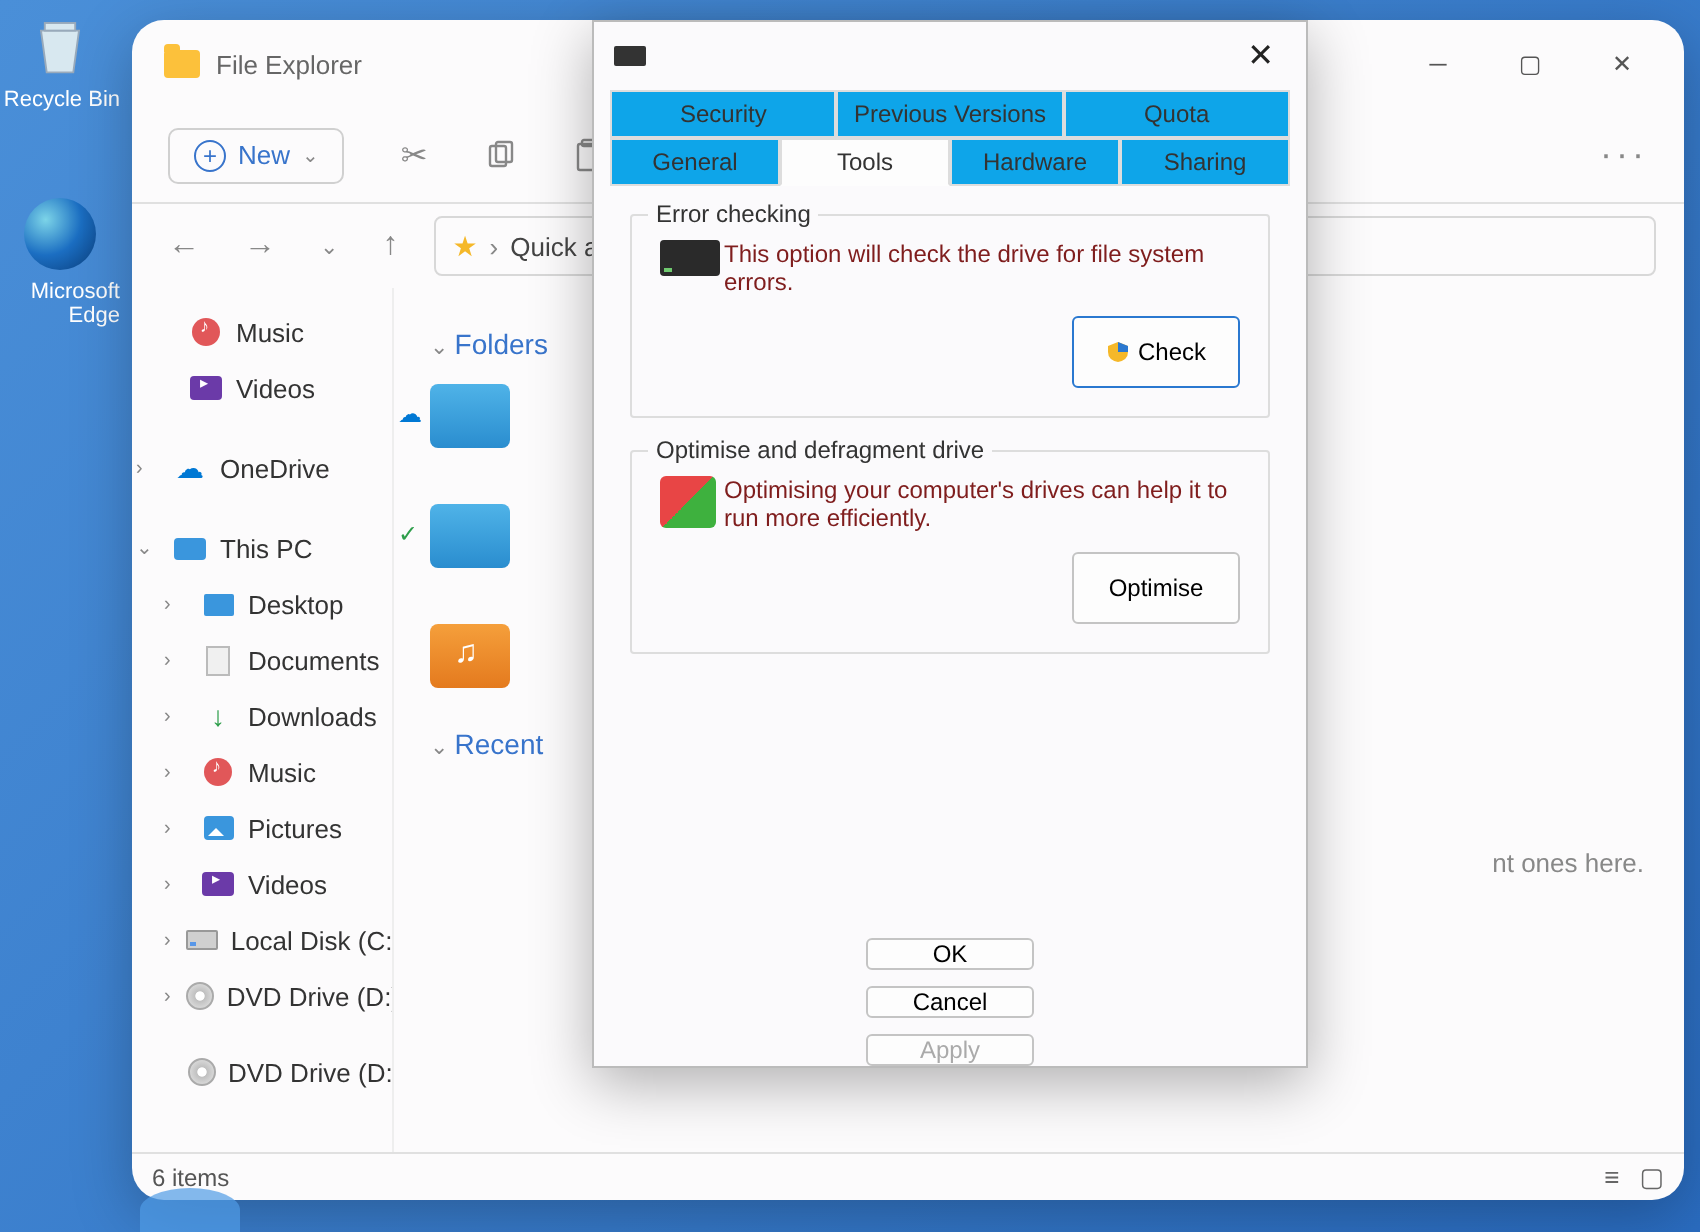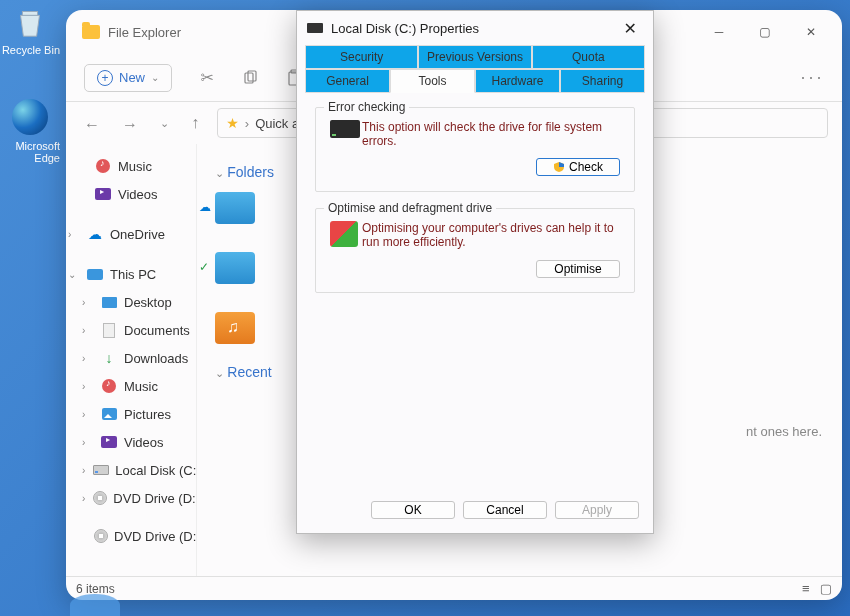--- a/index.html
+++ b/index.html
@@ -76,25 +76,25 @@
 .tab { flex: 1; min-width: 33%; text-align: center; padding: 4px 0; color: #333; cursor: pointer; background: #0ea5e9; border: 1px solid #ddd; }
 .tab.active { background: #fdfdfd; border-bottom-color: #fdfdfd; position: relative; z-index: 1; }
 .dialog-body { flex: 1; padding: 14px 18px; }
 .fieldset { border: 1px solid #ddd; border-radius: 2px; padding: 12px 14px 14px; margin-bottom: 16px; position: relative; }
 .fieldset .legend { position: absolute; top: -8px; left: 8px; background: #fbfafc; padding: 0 4px; font-size: 12px; color: #333; }
 .fieldset .desc { display: flex; gap: 0; font-size: 12px; color: #7f1d1d; margin-bottom: 10px; }
 .fieldset .icon-wrap { width: 32px; height: 26px; flex-shrink: 0; }
 .drive-ic { width: 30px; height: 18px; background: #2a2a2a; border-radius: 2px; position: relative; }
 .drive-ic::after { content: ""; position: absolute; bottom: 2px; left: 2px; width: 4px; height: 2px; background: #6fc96f; }
 .defrag-ic { width: 28px; height: 26px; background: linear-gradient(135deg, #e84545 0%, #e84545 50%, #3eb13e 50%, #3eb13e 100%); border-radius: 3px; }
-.btn { min-width: 84px; height: 18px; border: 1px solid #c4c4c4; background: #fdfdfd; border-radius: 3px; font-size: 12px; cursor: pointer; display: inline-flex; align-items: center; justify-content: center; gap: 4px; }
+.btn { min-width: 84px; height: 36px; border: 1px solid #c4c4c4; background: #fdfdfd; border-radius: 3px; font-size: 12px; cursor: pointer; display: inline-flex; align-items: center; justify-content: center; gap: 4px; }
 .btn.primary { border-color: #2a78d0; }
 .btn-row { text-align: right; margin-top: 4px; }
 .shield { width: 12px; height: 12px; display: inline-block; }
-.dialog-footer { height: 46px; display: flex; align-items: center; justify-content: flex-end; gap: 8px; padding: 0 14px; }
+.dialog-footer { height: 46px; display: flex; align-items: center; justify-content: flex-end; gap: 8px; padding: 0 14px; flex-direction: column; }
 .dialog-footer .btn { width: 74px; }
 .dialog-footer .btn.disabled { color: #aaa; }
 
 
 .taskbar-blob { position: absolute; bottom: 0; left: 70px; width: 50px; height: 22px; background: rgba(80,155,230,0.7); border-radius: 50% 50% 0 0; }
 </style>
 </head>
 <body>
 
 <div class="desktop-icon recycle">
@@ -276,21 +276,20 @@
     <div class="view-btns">
       <span>≡</span>
       <span>▢</span>
     </div>
   </div>
 </div>
 
 <div class="dialog">
   <div class="dialog-title">
     <span class="disk-sm"></span>
-    <span>Local Disk (C:) Properties</span>
     <span class="close">✕</span>
   </div>
   <div class="tabs">
     <div class="tab">Security</div>
     <div class="tab">Previous Versions</div>
     <div class="tab">Quota</div>
     <div class="tab" style="min-width:25%">General</div>
     <div class="tab active" style="min-width:25%">Tools</div>
     <div class="tab" style="min-width:25%">Hardware</div>
     <div class="tab" style="min-width:25%">Sharing</div>

